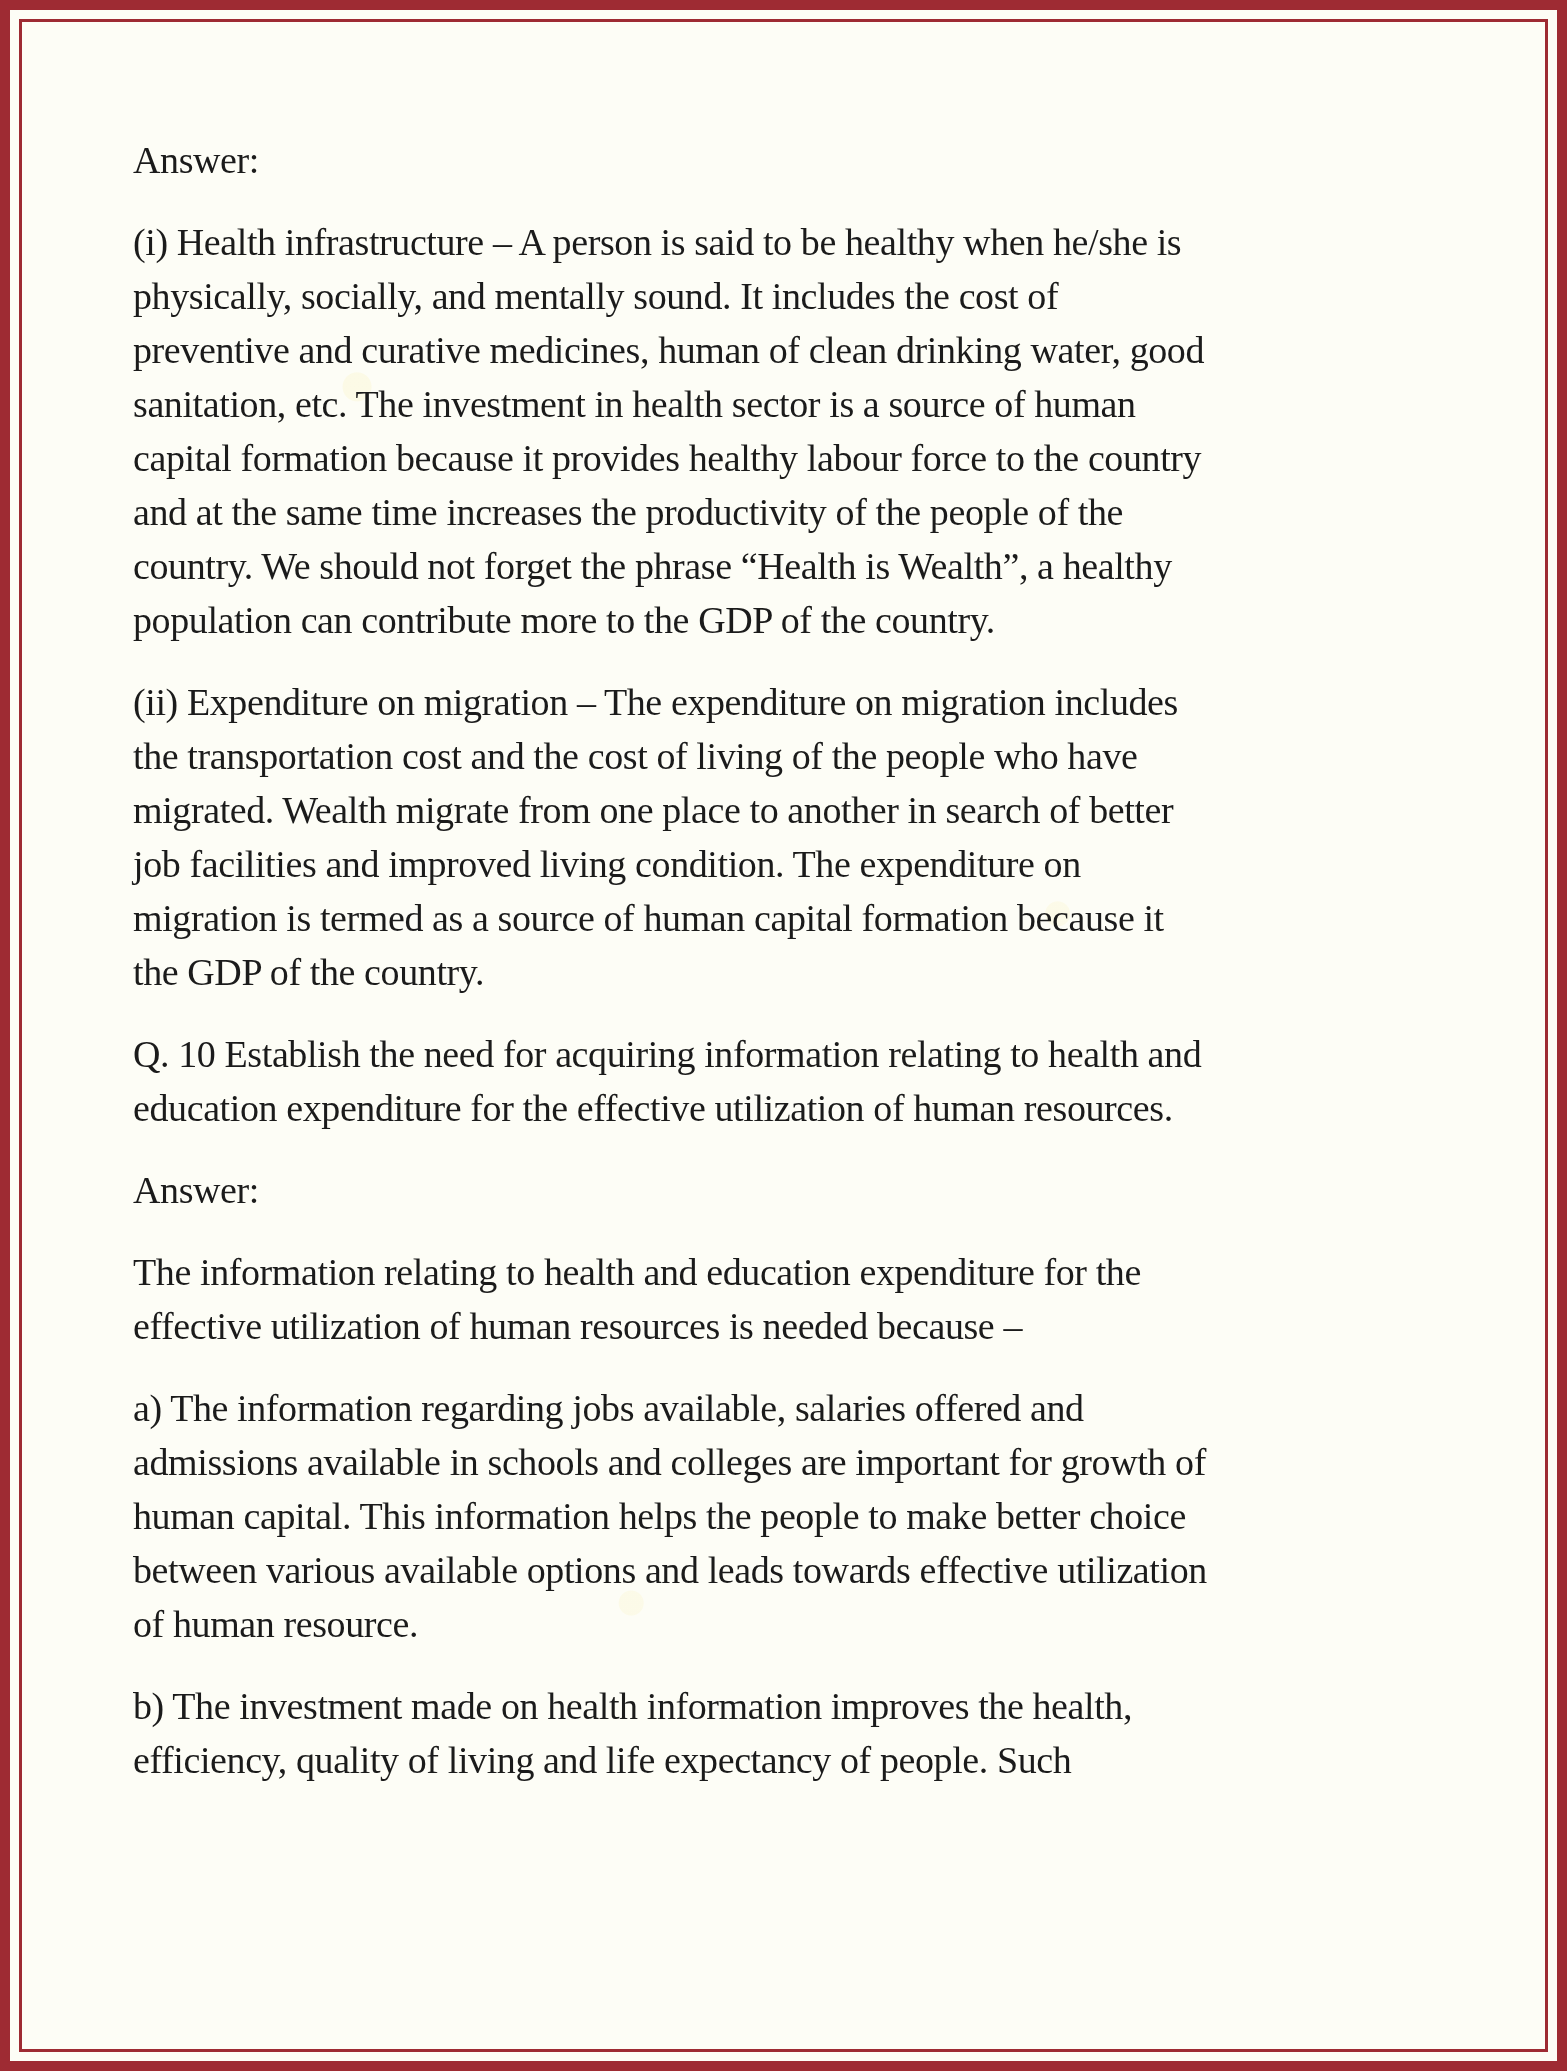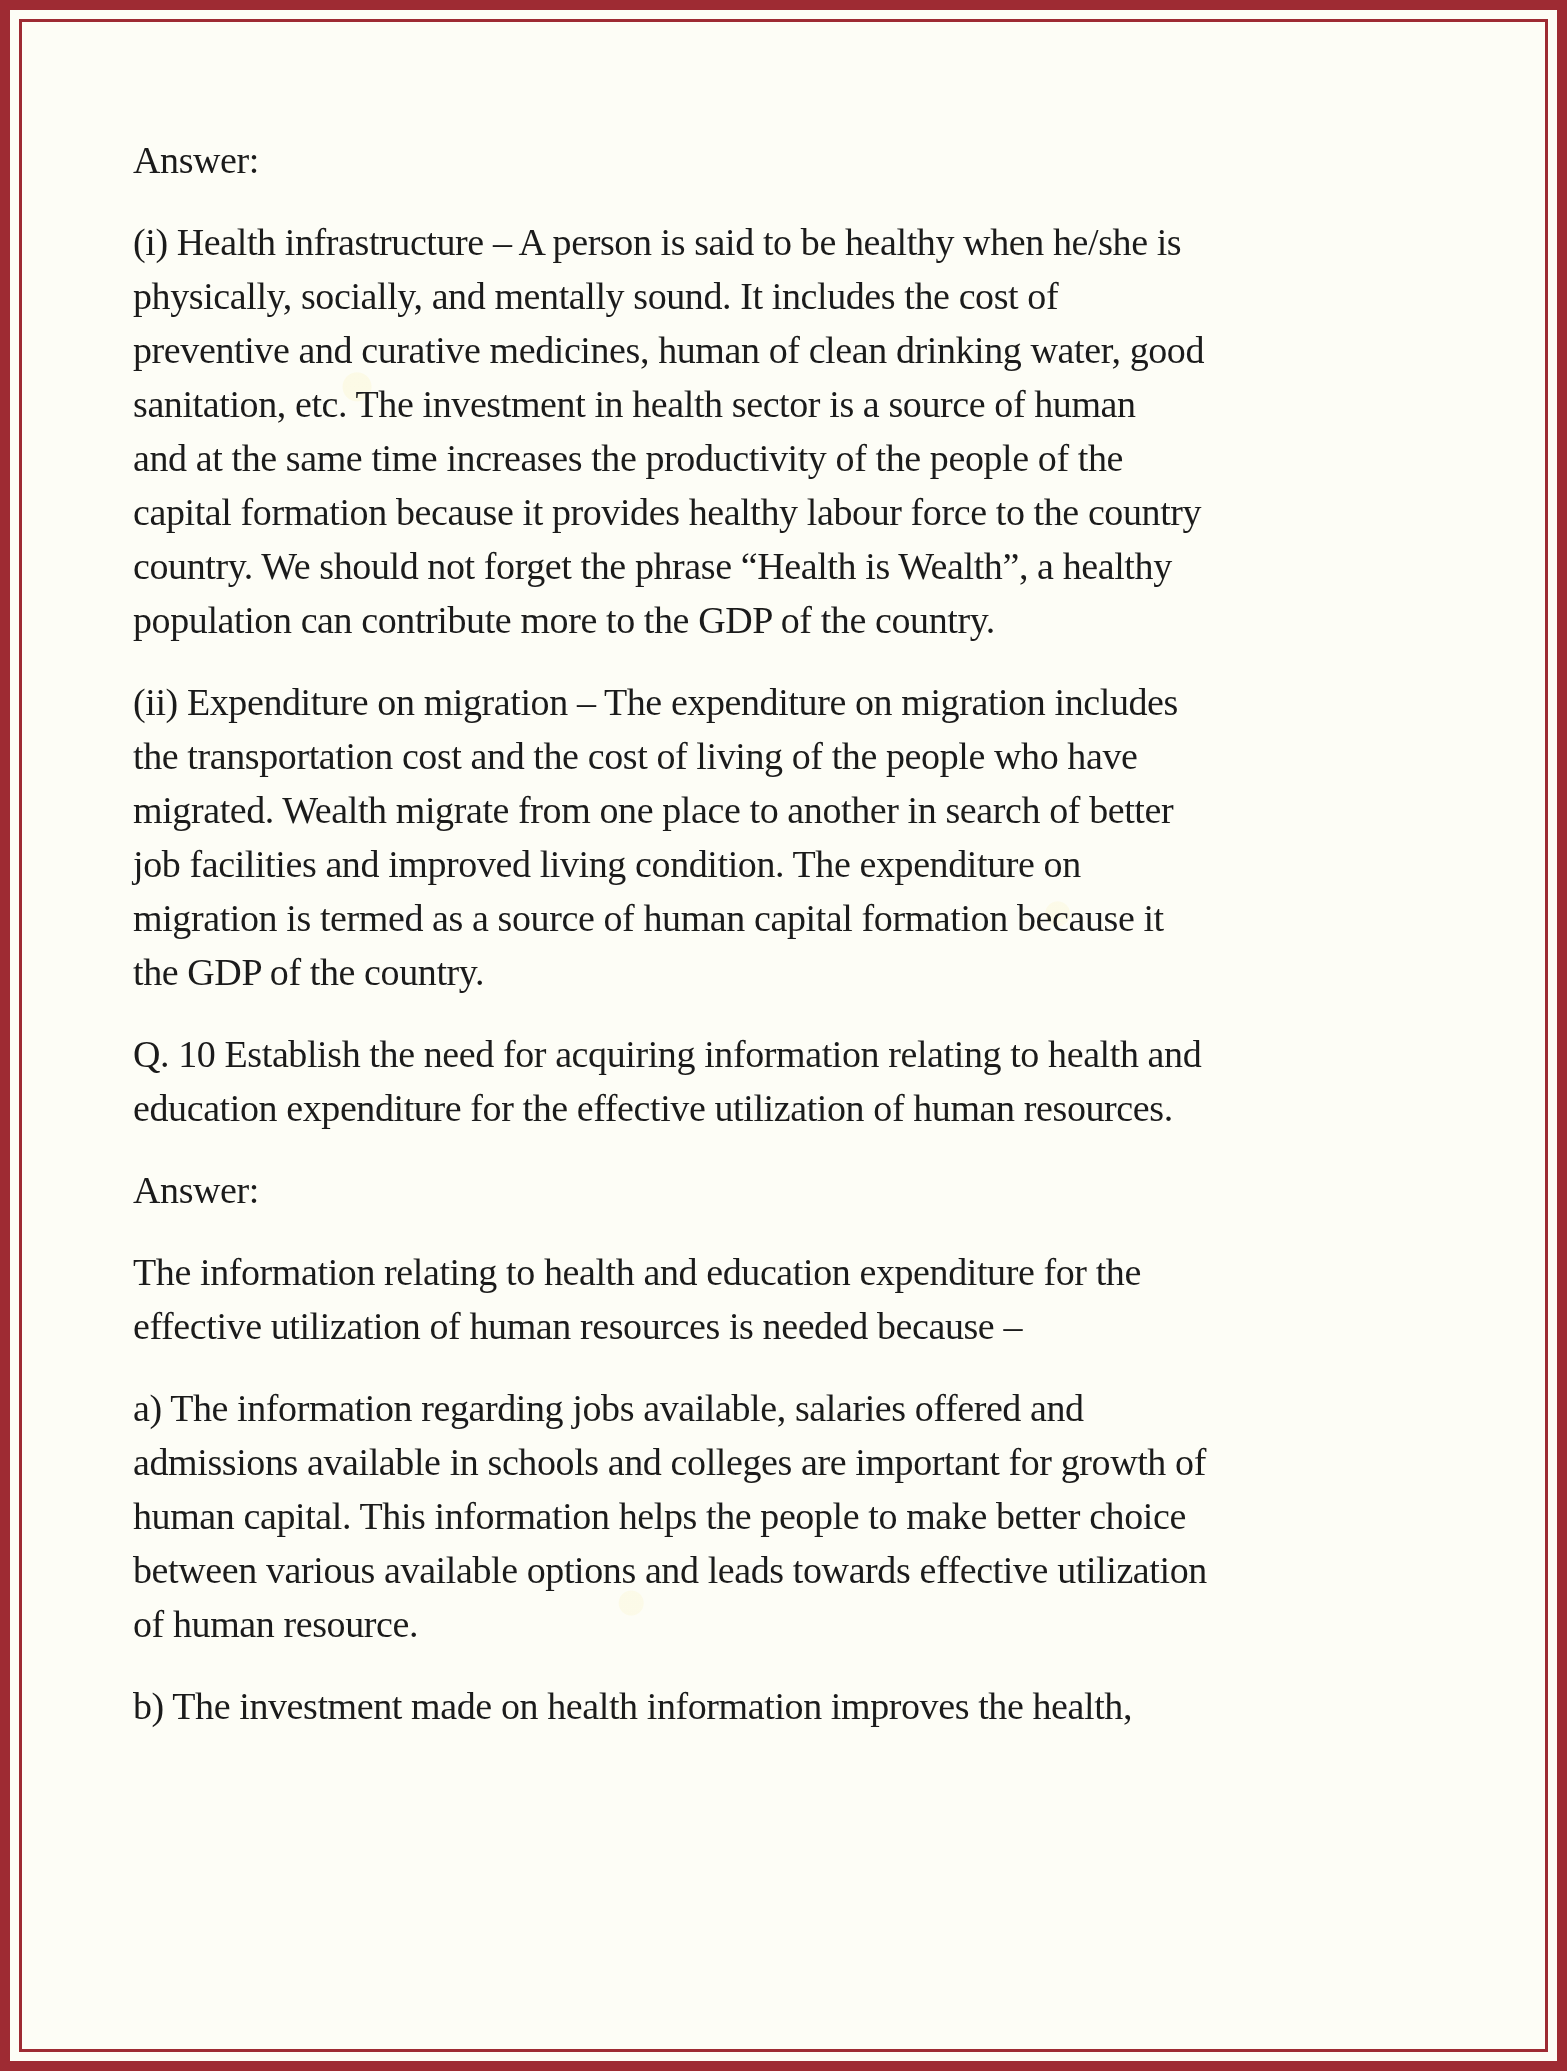--- a/index.html
+++ b/index.html
@@ -49,22 +49,22 @@
   <div class="frame-inner">
     <main class="doc" id="doc">
         <div class="block">
           <div class="line">Answer:</div>
         </div>
         <div class="block">
           <div class="line">(i) Health infrastructure – A person is said to be healthy when he/she is</div>
           <div class="line">physically, socially, and mentally sound. It includes the cost of</div>
           <div class="line">preventive and curative medicines, human of clean drinking water, good</div>
           <div class="line">sanitation, etc. The investment in health sector is a source of human</div>
+          <div class="line">capital formation because it provides healthy labour force to the country</div>
           <div class="line">and at the same time increases the productivity of the people of the</div>
-          <div class="line">capital formation because it provides healthy labour force to the country</div>
           <div class="line">country. We should not forget the phrase “Health is Wealth”, a healthy</div>
           <div class="line">population can contribute more to the GDP of the country.</div>
         </div>
         <div class="block">
           <div class="line">(ii) Expenditure on migration – The expenditure on migration includes</div>
           <div class="line">the transportation cost and the cost of living of the people who have</div>
           <div class="line">migrated. Wealth migrate from one place to another in search of better</div>
           <div class="line">job facilities and improved living condition. The expenditure on</div>
           <div class="line">migration is termed as a source of human capital formation because it</div>
           <div class="line">the GDP of the country.</div>
@@ -82,16 +82,17 @@
         </div>
         <div class="block">
           <div class="line">a) The information regarding jobs available, salaries offered and</div>
           <div class="line">admissions available in schools and colleges are important for growth of</div>
           <div class="line">human capital. This information helps the people to make better choice</div>
           <div class="line">between various available options and leads towards effective utilization</div>
           <div class="line">of human resource.</div>
         </div>
         <div class="block">
           <div class="line">b) The investment made on health information improves the health,</div>
+          <div class="line">efficiency, quality of living and life expectancy of people. Such</div>
         </div>
       </main>
   </div>
 </div>
 
 </body></html>

